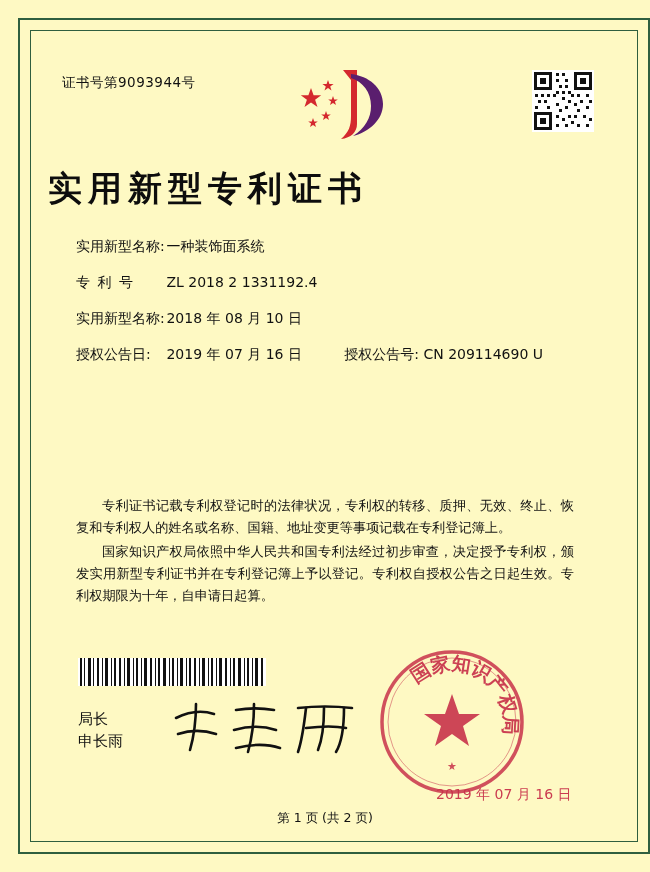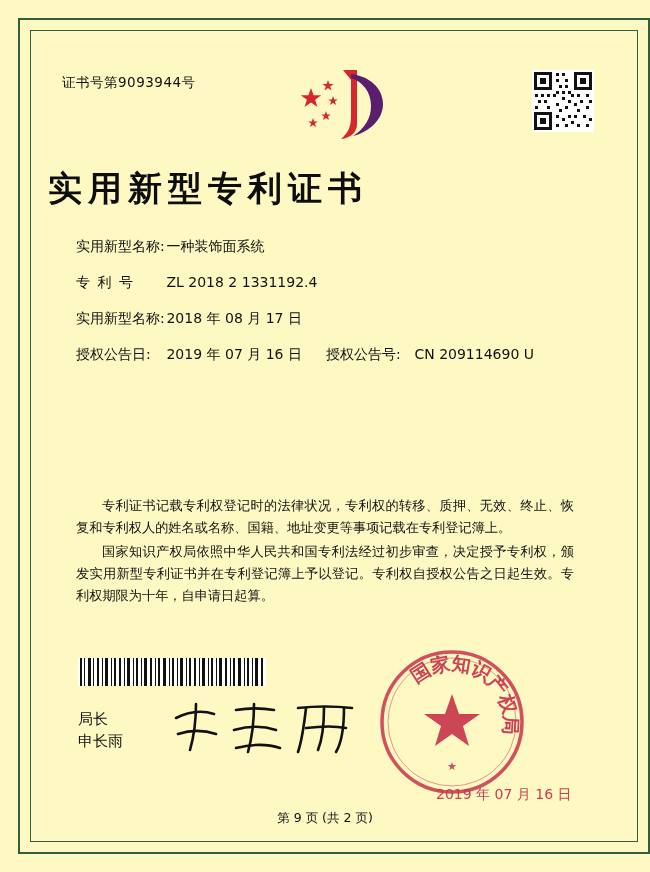--- a/index.html
+++ b/index.html
@@ -104,22 +104,23 @@
     width: 86px;
     letter-spacing: 0px;
   }
   .field-label.sp { letter-spacing: 7.5px; }
   .field-label.sp2 { letter-spacing: 3.4px; }
   .field-value {
     display: inline-block;
   }
   .field-row.two-col .col2 {
     position: absolute;
-    left: 250px;
+    left: 259px;
     top: 0;
+    text-align: right;
   }
   .field-row.two-col .col2 .field-label { width: 84px; }
   
   .paragraphs {
     position: absolute;
     left: 28px;
     top: 447px;
     width: 498px;
     font-size: 13.2px;
     line-height: 22px;
@@ -281,21 +282,21 @@
       </div>
 
 
       <div class="field-row">
         <span class="field-label sp">专利号</span>
         <span class="field-value">ZL 2018 2 1331192.4</span>
       </div>
 
       <div class="field-row">
         <span class="field-label">实用新型名称:</span>
-        <span class="field-value">2018 年 08 月 17 日</span>
+        <span class="field-value">2018 年 08 月 10 日</span>
       </div>
 
 
 
       <div class="field-row two-col">
         <span class="field-label">授权公告日:</span>
         <span class="field-value">2019 年 07 月 16 日</span>
         <span class="col2">
           <span class="field-label">授权公告号:</span>
           <span class="field-value">CN 209114690 U</span>
@@ -393,16 +394,16 @@
         </defs>
         <text font-family="DejaVu Sans, sans-serif" font-size="19" font-weight="bold" fill="#c8324a" opacity="0.92">
           <textPath href="#ringpath" startOffset="13%">国家知识产权局</textPath>
         </text>
         <text x="74" y="122" text-anchor="middle" font-family="DejaVu Sans, sans-serif" font-size="11" fill="#c8324a" opacity="0.85">★</text>
       </svg>
     </div>
 
     <div class="seal-date">2019 年 07 月 16 日</div>
 
-    <div class="footer">第 9 页 (共 2 页)</div>
+    <div class="footer">第 1 页 (共 2 页)</div>
 
   </div>
 </div>
 
 </body></html>

